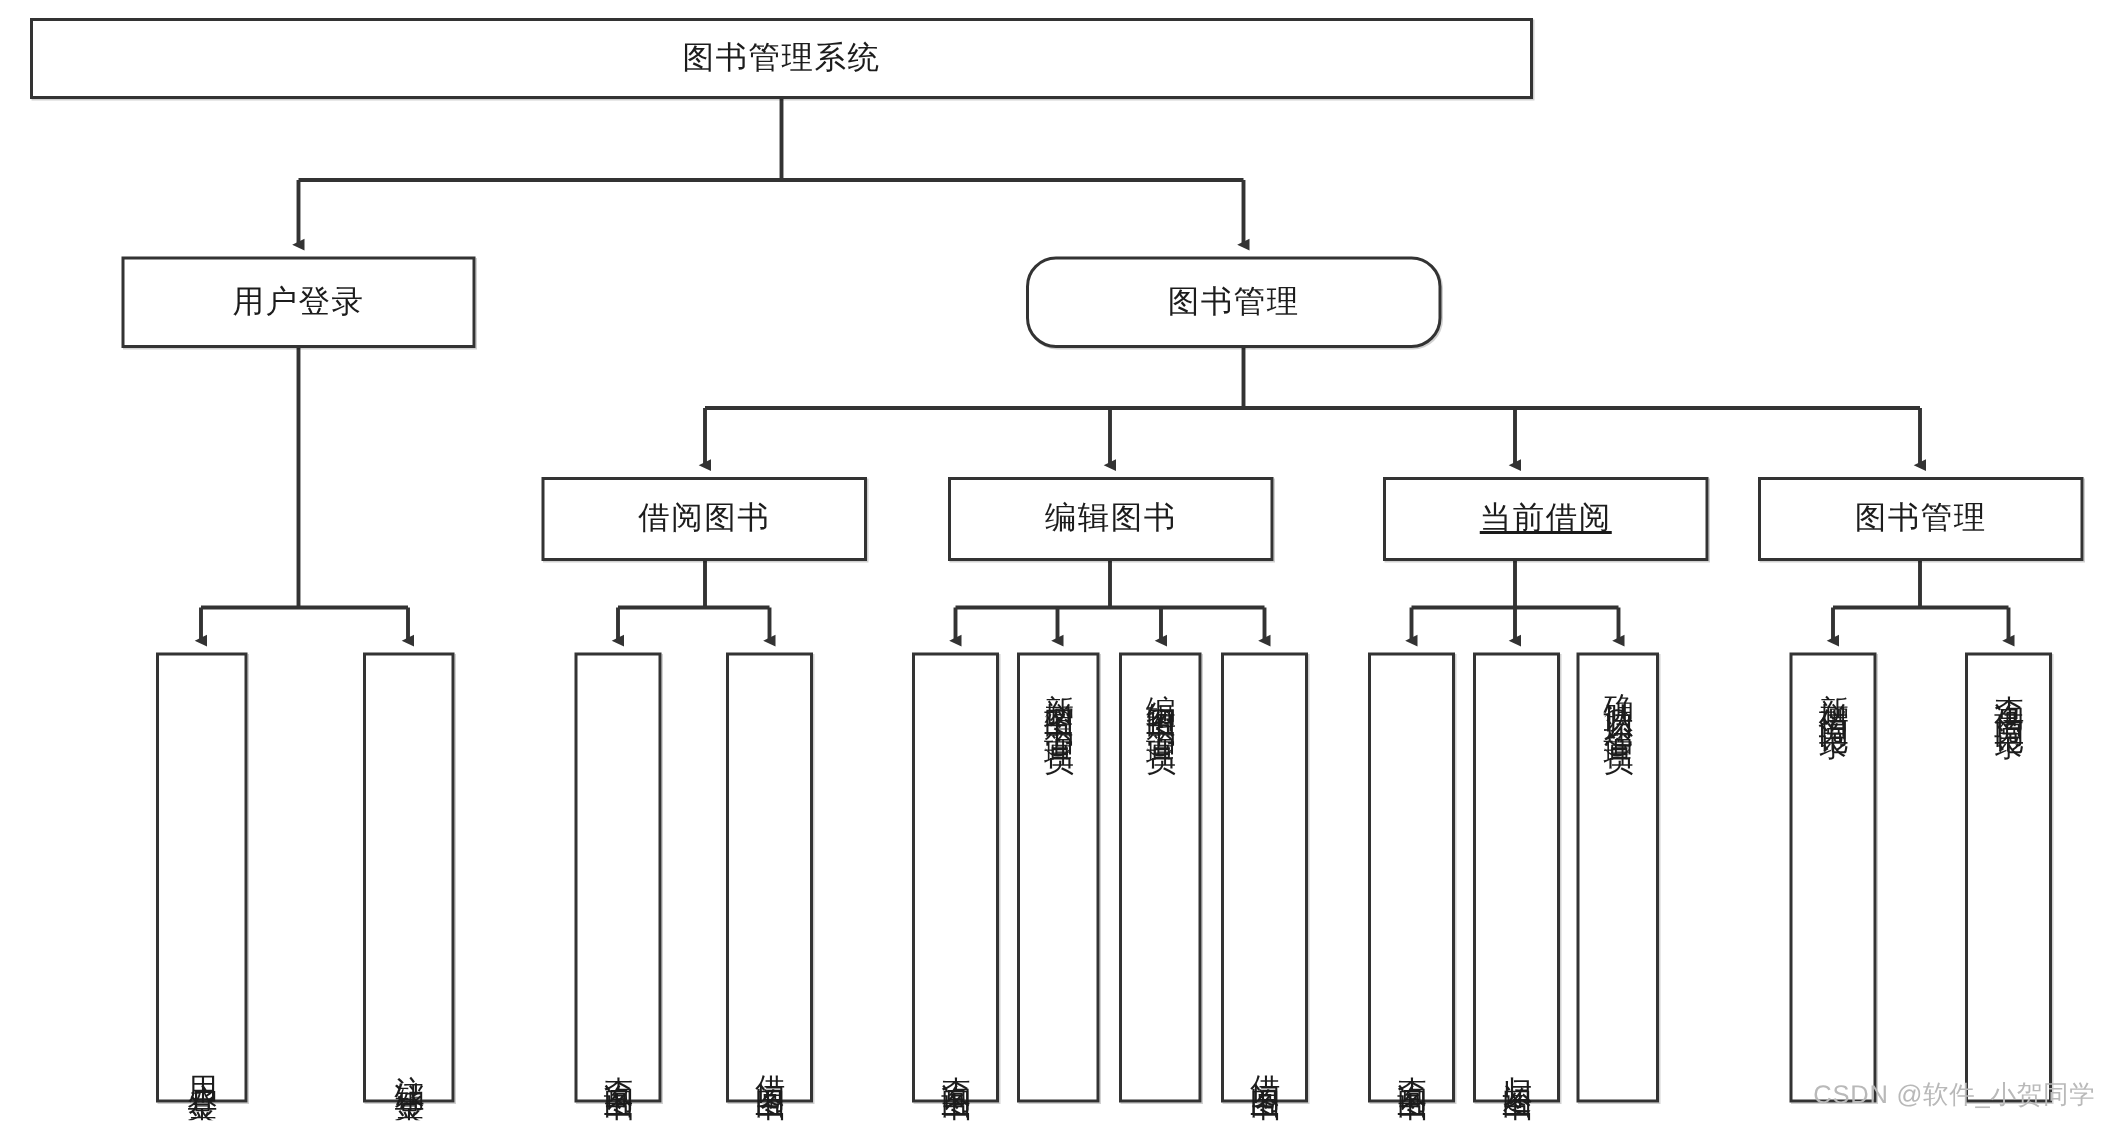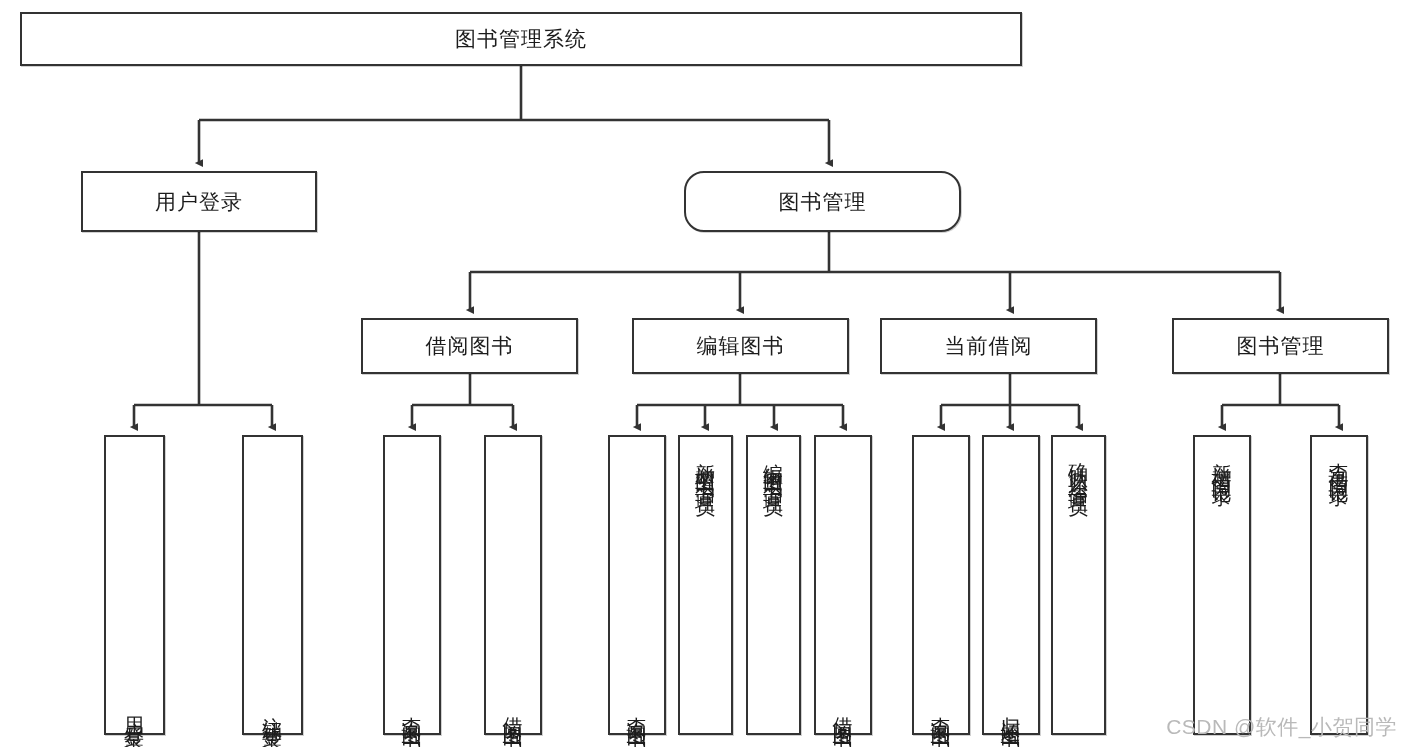--- a/index.html
+++ b/index.html
@@ -59,21 +59,21 @@
     text-orientation: upright;
     font-size: 20px;
     letter-spacing: 5px;
     line-height: 1;
     white-space: nowrap;
   }
   #watermark {
     position: absolute;
     right: 8px;
     bottom: 6px;
-    font-size: 21px;
+    font-size: 17px;
     color: #b9b9b9;
     letter-spacing: 0.5px;
     white-space: nowrap;
   }
 </style>
 </head>
 <body>
 
 <div id="canvas">
 
@@ -138,21 +138,21 @@
   <div class="node" style="left:684px; top:171px; width:277px; height:61px;border-radius:20px;">
     <span class="node-label">图书管理</span>
   </div>
 
   <div class="node" style="left:361px; top:318px; width:217px; height:56px;">
     <span class="node-label">借阅图书</span>
   </div>
   <div class="node" style="left:632px; top:318px; width:217px; height:56px;">
     <span class="node-label">编辑图书</span>
   </div>
-  <div class="node" style="left:880px; top:318px; width:217px; height:56px;">
+  <div class="node" style="left:922px; top:318px; width:217px; height:56px;text-decoration:underline;">
     <span class="node-label">当前借阅</span>
   </div>
   <div class="node" style="left:1172px; top:318px; width:217px; height:56px;">
     <span class="node-label">图书管理</span>
   </div>
 
   <div class="node vertical bottom-anchored" style="left:104px; top:435px; width:61px; height:300px;">
     <span class="node-label">用户登录</span>
   </div>
   <div class="node vertical bottom-anchored" style="left:242px; top:435px; width:61px; height:300px;">

